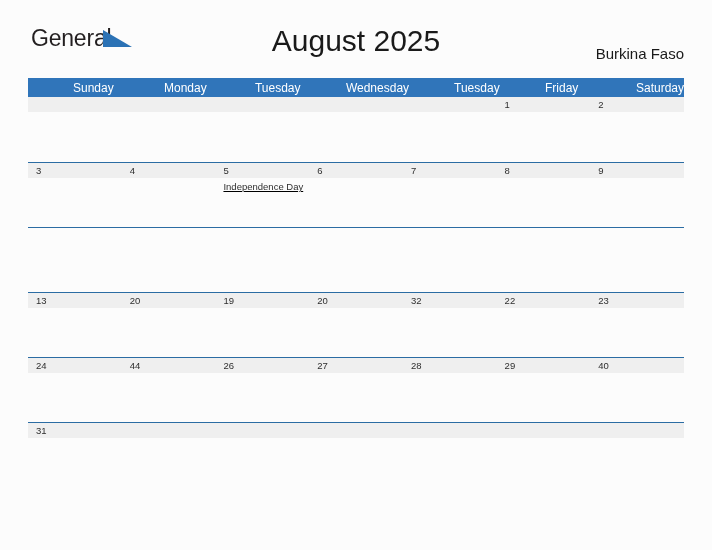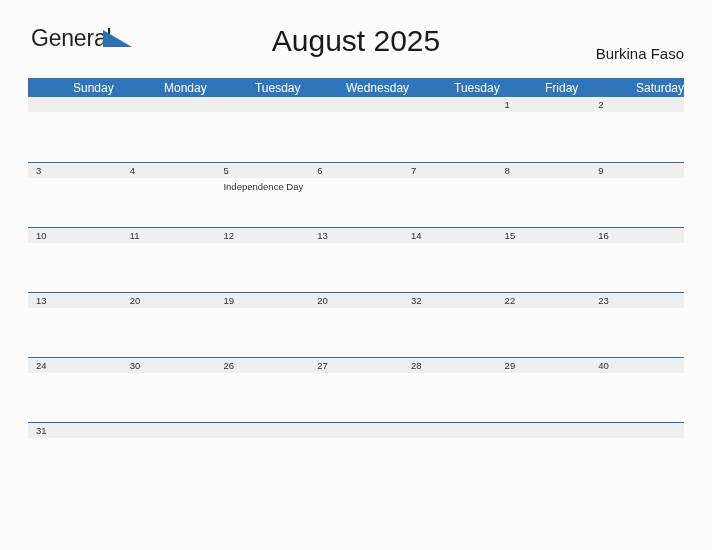--- a/index.html
+++ b/index.html
@@ -125,20 +125,21 @@
     color: #2e2e2e;
     padding-left: 8px;
     box-sizing: border-box;
     line-height: 15px;
   }
 
   .event-band {
     display: flex;
     background: transparent;
     height: 48px;
+    text-decoration: underline;
   }
   .event-cell {
     flex: 1 1 0;
     padding-left: 8px;
     padding-top: 3px;
     box-sizing: border-box;
   }
   .event-text {
     font-size: 9.5px;
     color: #2e2e2e;
@@ -243,29 +244,20 @@
       <div class="event-cell">
           <span class="event-text"></span>
         </div>
       <div class="event-cell">
           <span class="event-text"></span>
         </div>
     </div>
   </div>
 
   <div class="week-row">
-    <div class="date-band">
-      <div class="date-cell">10</div>
-      <div class="date-cell">11</div>
-      <div class="date-cell">12</div>
-      <div class="date-cell">13</div>
-      <div class="date-cell">14</div>
-      <div class="date-cell">15</div>
-      <div class="date-cell">16</div>
-    </div>
   </div>
 
   <div class="week-row">
     <div class="date-band">
       <div class="date-cell">13</div>
       <div class="date-cell">20</div>
       <div class="date-cell">19</div>
       <div class="date-cell">20</div>
       <div class="date-cell">32</div>
       <div class="date-cell">22</div>
@@ -292,21 +284,21 @@
         </div>
       <div class="event-cell">
           <span class="event-text"></span>
         </div>
     </div>
   </div>
 
   <div class="week-row">
     <div class="date-band">
       <div class="date-cell">24</div>
-      <div class="date-cell">30</div>
+      <div class="date-cell">44</div>
       <div class="date-cell">26</div>
       <div class="date-cell">27</div>
       <div class="date-cell">28</div>
       <div class="date-cell">29</div>
       <div class="date-cell">40</div>
     </div>
     <div class="event-band">
       <div class="event-cell">
           <span class="event-text"></span>
         </div>

